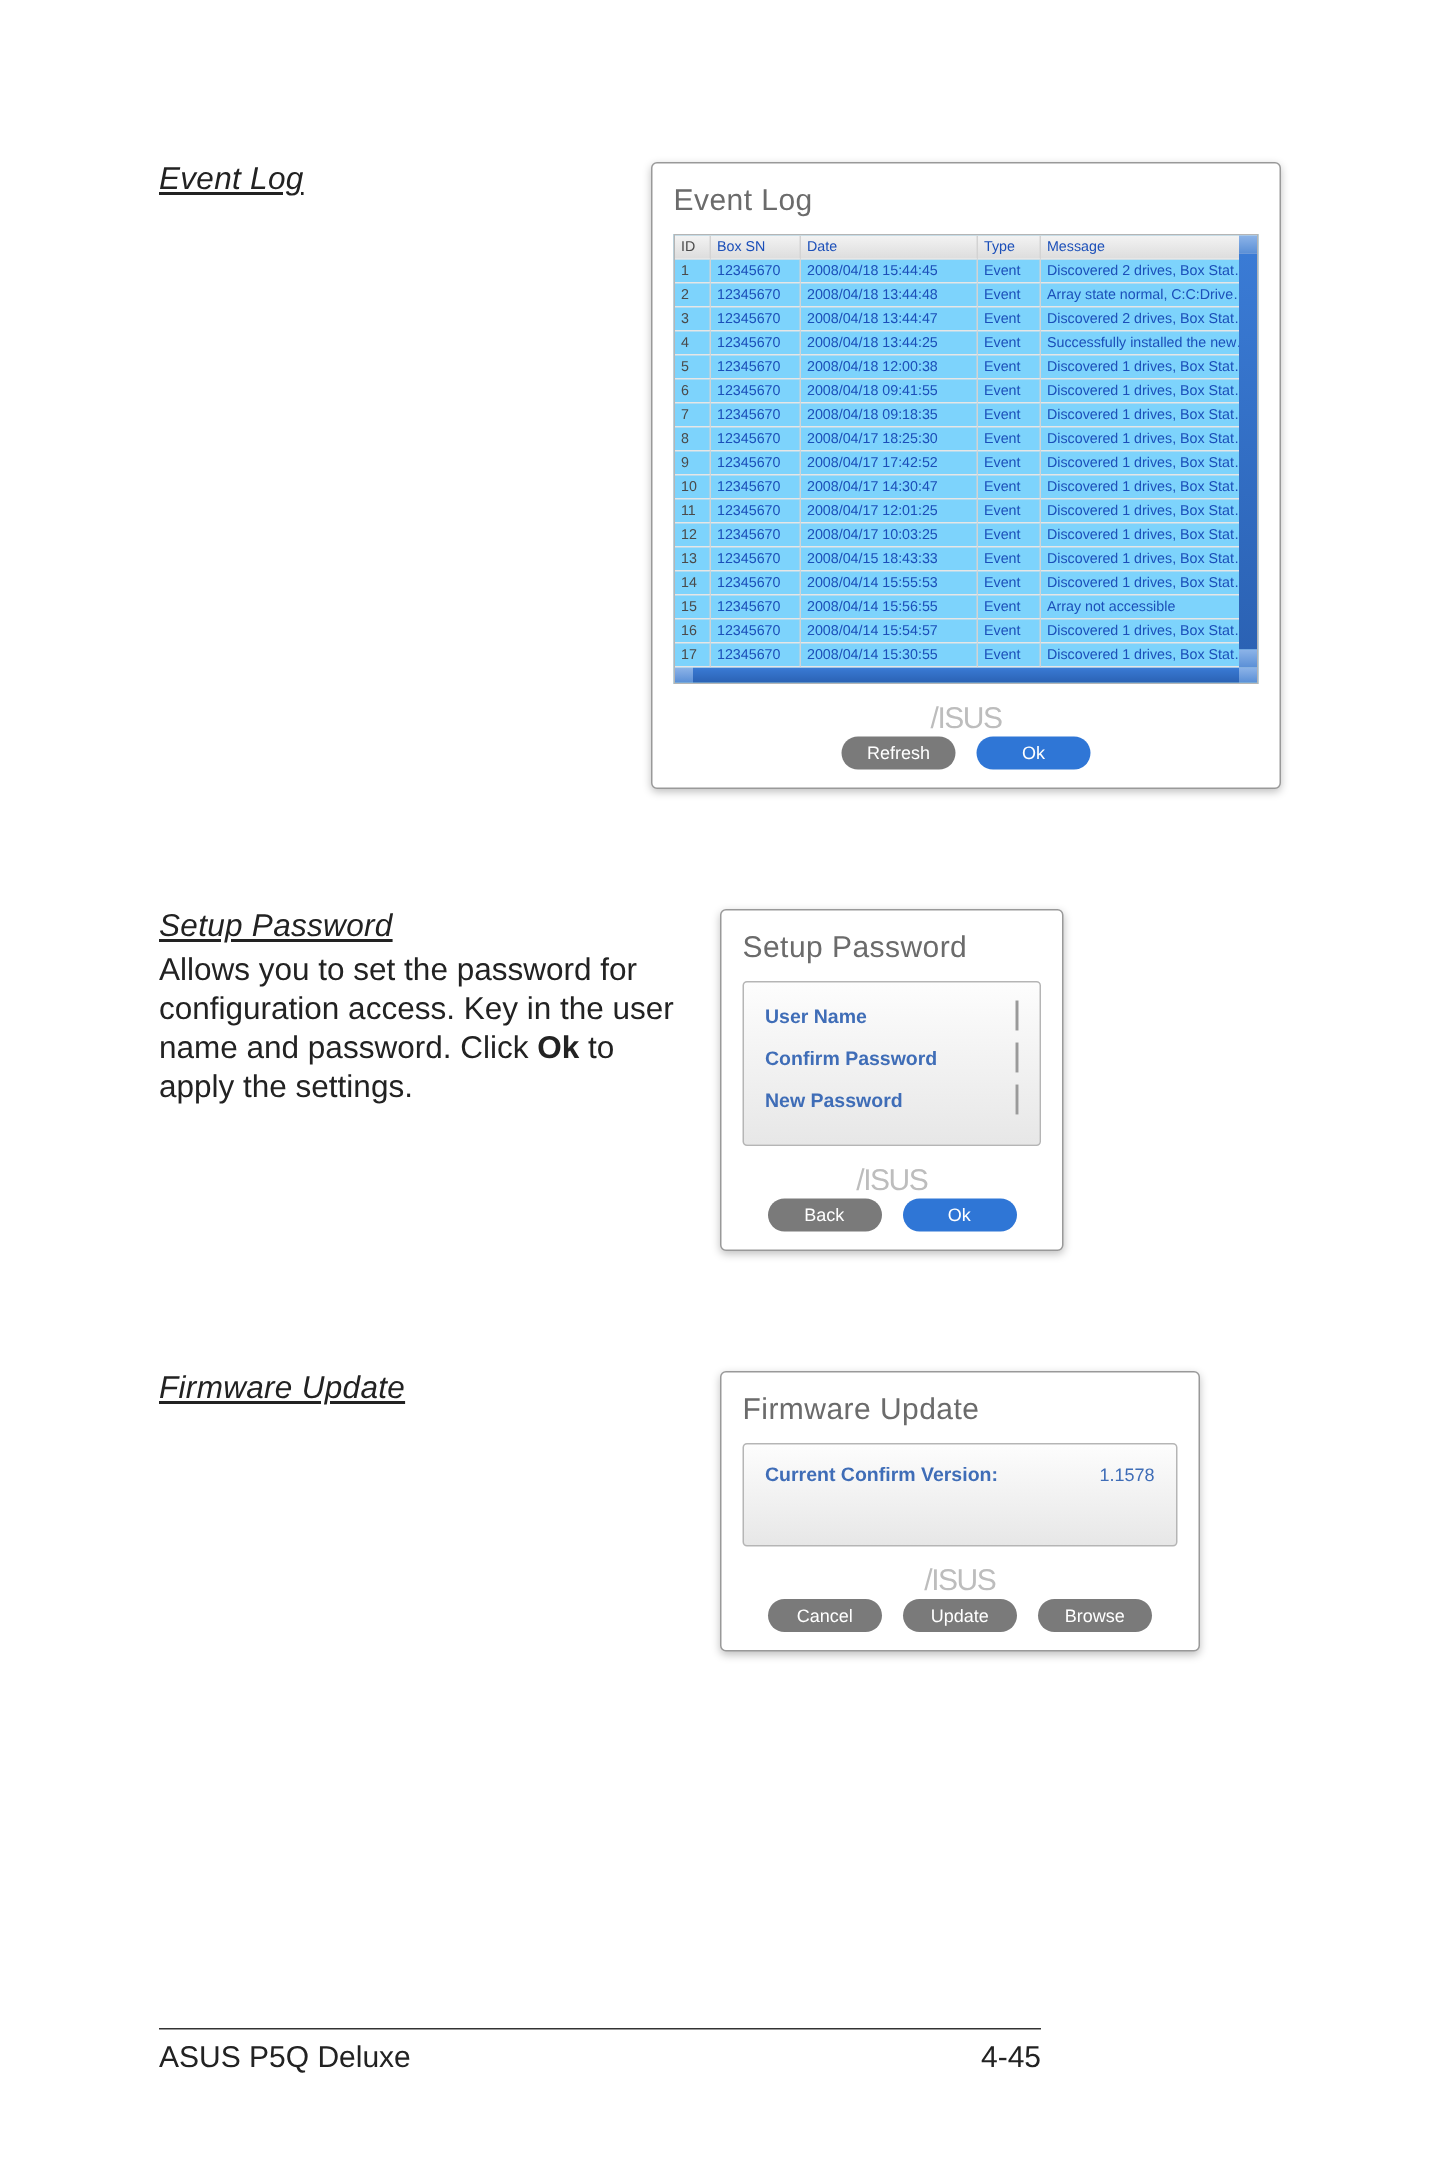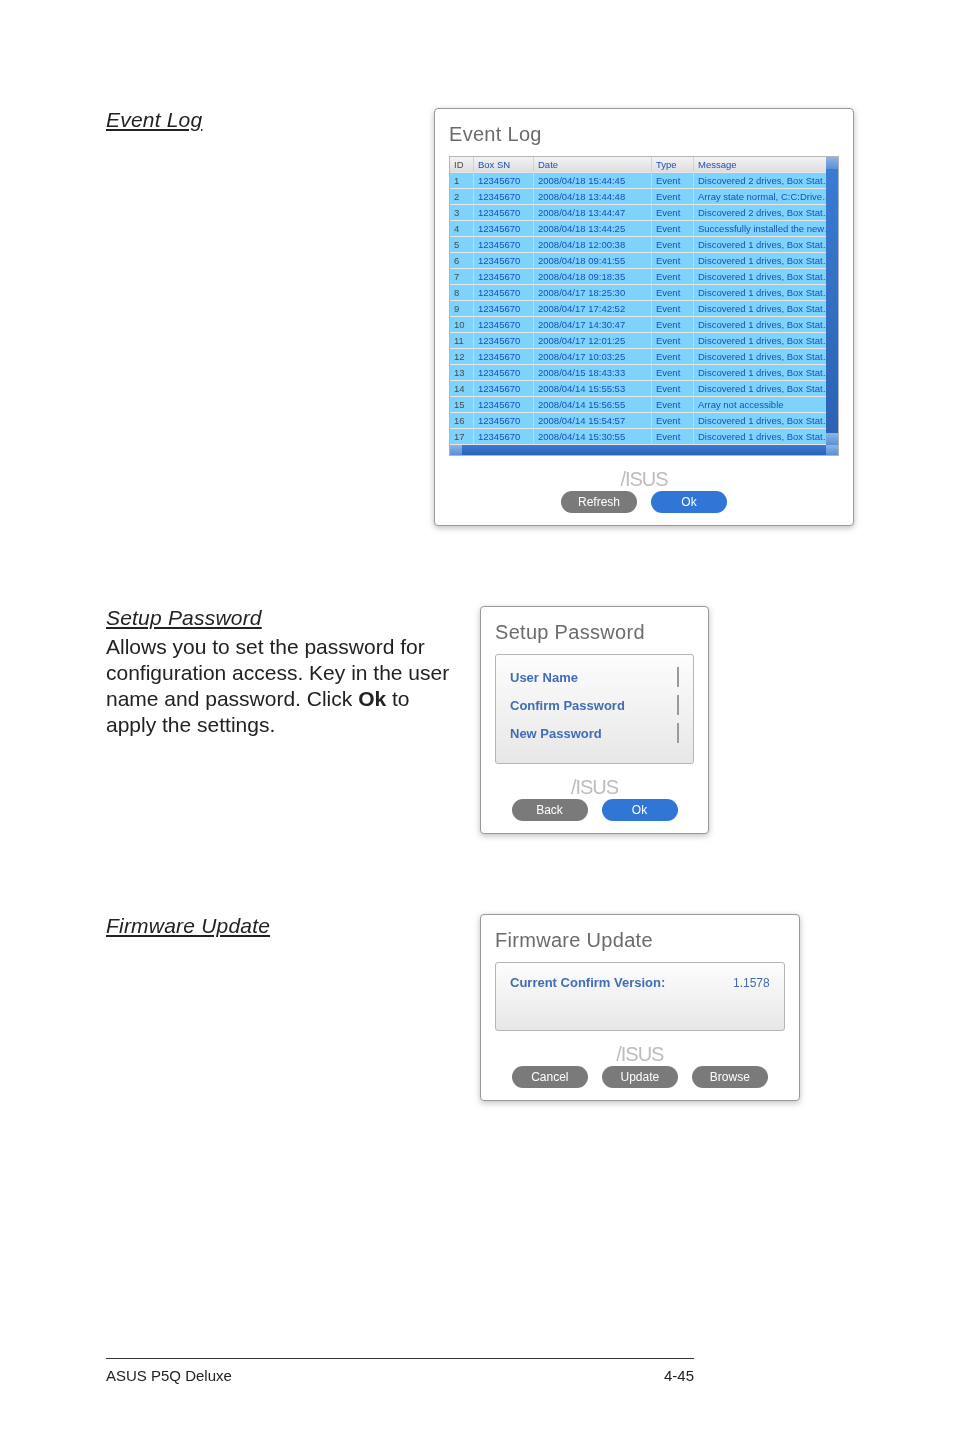--- a/index.html
+++ b/index.html
@@ -130,21 +130,21 @@
     .fw-panel .form-row .label { width: 200px; }
 
     
     .page-footer {
       position: absolute;
       left: 106px; right: 86px; bottom: 54px;
       border-top: 1px solid #333;
       padding-top: 8px;
       display: flex;
       justify-content: space-between;
-      font-size: 15px;
+      font-size: 20px;
       color: #222;
     }
 
     
     .section.setup   { margin-top: -4px; }
     .section.fw      { margin-top: -4px; }
   </style>
 </head>
 <body>
 

